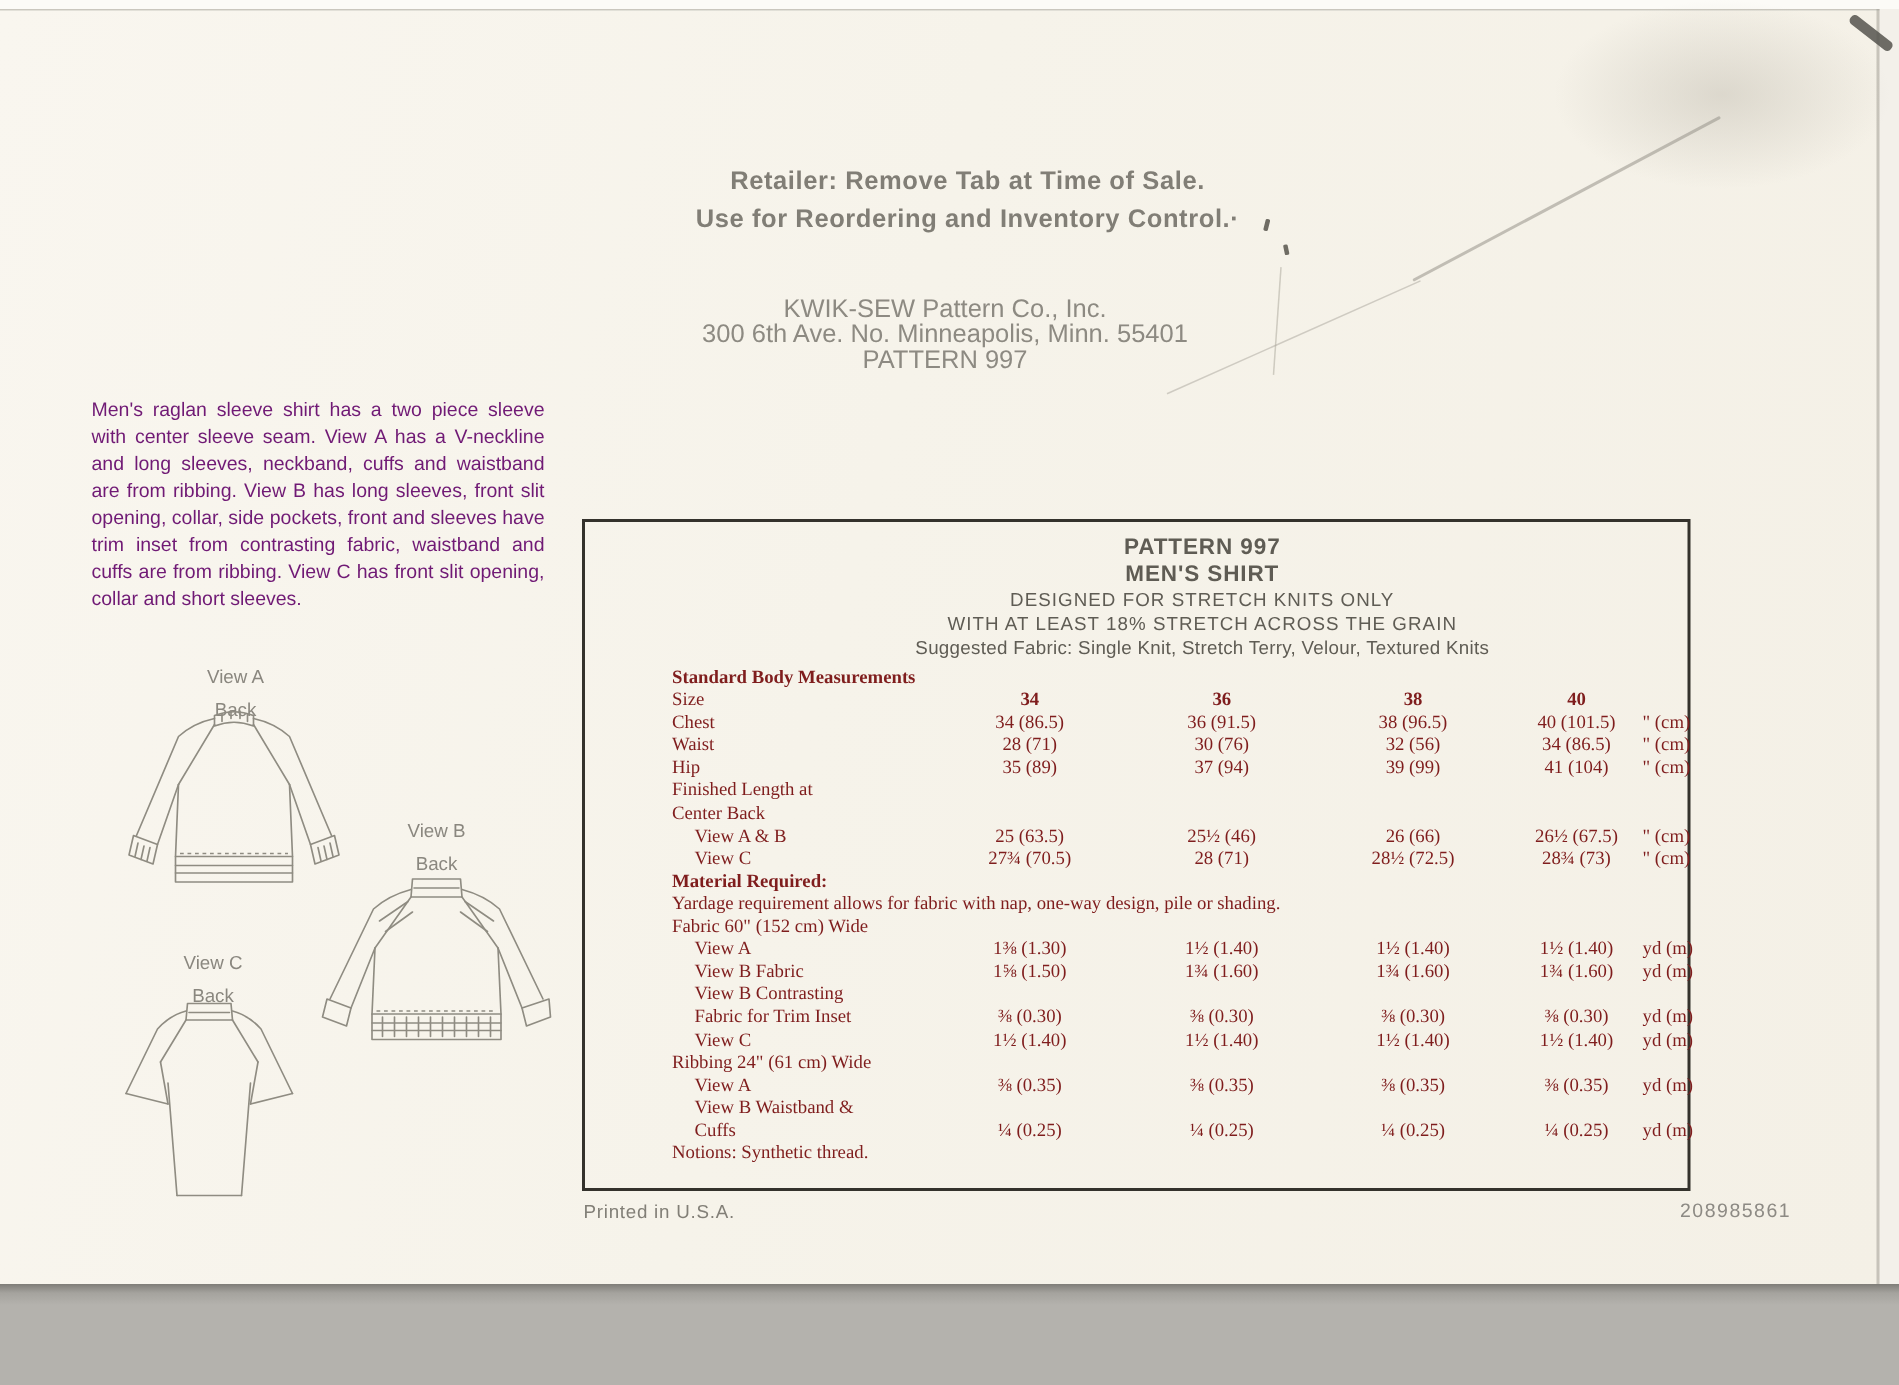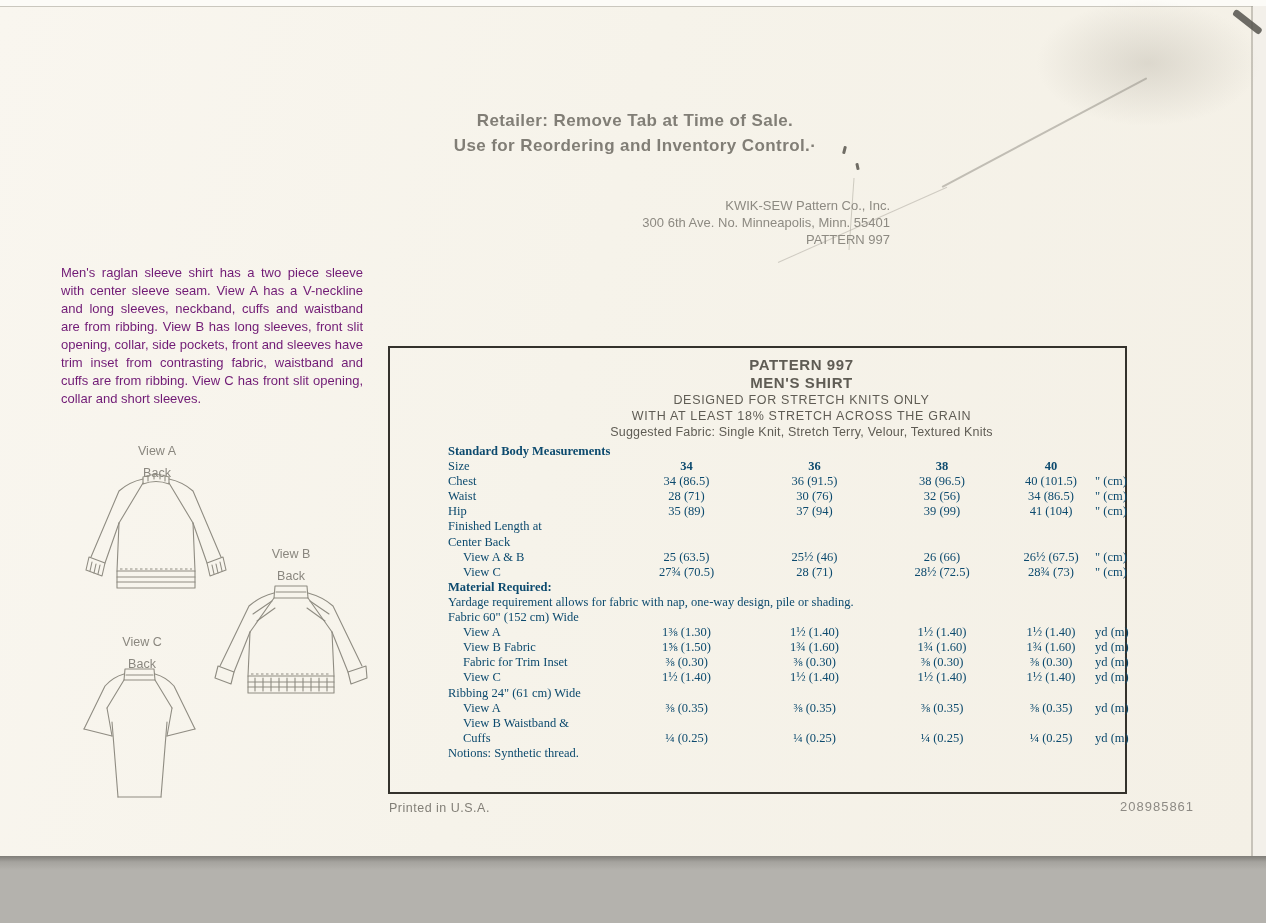--- a/index.html
+++ b/index.html
@@ -23,44 +23,44 @@
   .crease-2{position:absolute;left:778px;top:262px;width:185px;height:1px;background:rgba(160,156,146,.45);
     transform:rotate(-24deg);transform-origin:left center;}
   .crease-3{position:absolute;left:851px;top:178px;width:1px;height:72px;background:rgba(168,163,152,.5);transform:rotate(4deg);}
   .corner-fold-dark{position:absolute;left:1234px;top:8px;width:34px;height:7px;background:#55534d;
     transform:rotate(38deg);transform-origin:left center;border-radius:3px;opacity:.85;}
   .artifact{position:absolute;background:#6f6c64;border-radius:1px;}
   .a1{left:843px;top:146px;width:3px;height:8px;transform:rotate(14deg);}
   .a2{left:856px;top:163px;width:3px;height:7px;transform:rotate(-12deg);}
   
   .content{position:absolute;inset:0;filter:blur(.3px);}
-  .retailer{position:absolute;left:330px;top:108px;width:610px;text-align:center;
+  .retailer{position:absolute;left:340px;top:108px;width:610px;text-align:center;
     font-weight:bold;font-size:17px;color:#817e76;letter-spacing:.4px;line-height:25px;}
-  .publisher{position:absolute;left:370px;top:197px;width:520px;text-align:right;
-    font-size:13px;color:#8d8a82;line-height:17px;}
+  .publisher{position:absolute;left:370px;top:197px;width:520px;text-align:center;
+    font-size:17px;color:#8d8a82;line-height:17px;}
   .desc{position:absolute;left:61px;top:264px;width:302px;font-size:13px;color:#701a75;
     line-height:18px;text-align:justify;}
   .viewlabel{position:absolute;text-align:center;font-size:12.5px;color:#8a877f;line-height:22px;}
   .vl-a{left:107px;top:440px;width:100px;}
   .vl-b{left:241px;top:543px;width:100px;}
   .vl-c{left:92px;top:631px;width:100px;}
   .drawing{position:absolute;}
   .drawing svg{display:block;}
   .draw-a{left:80px;top:470px;}
   .draw-b{left:213px;top:583px;}
   .draw-c{left:76px;top:666px;}
   
   .specbox{position:absolute;left:388px;top:346px;width:739px;height:448px;
     border:2.5px solid #34322c;box-sizing:border-box;overflow:visible;}
   .box-header{padding-top:8px;text-align:center;transform:translateX(44px);color:#5f5c54;}
   .bh-title{font-size:15px;font-weight:bold;letter-spacing:.6px;line-height:18px;}
   .bh-sub{font-size:12.5px;letter-spacing:.7px;line-height:16px;}
   .bh-fab{font-size:12.5px;letter-spacing:.2px;line-height:16px;}
   .trows{padding-left:58px;padding-top:4px;font-family:"Liberation Serif",serif;
-    font-size:12.5px;color:#0c4a6e;}
+    font-size:12.5px;color:#7f1d1d;}
   .trow{display:grid;grid-template-columns:173px 131px 125px 130px 88px auto;line-height:15.1px;}
   .tlabel{white-space:nowrap;}
   .tlabel.span{grid-column:1 / -1;}
   .tlabel.ind{padding-left:15px;}
   .b{font-weight:bold;}
   .tcell,.tunit{white-space:nowrap;text-align:center;}
   .footer-left{position:absolute;left:389px;top:801px;font-size:12.5px;color:#827f77;letter-spacing:.5px;}
   .footer-code{position:absolute;left:1120px;top:799px;font-size:13px;color:#8d8a84;letter-spacing:1px;}
   svg .ln{fill:none;stroke:#8f8c82;stroke-width:1.1;stroke-linejoin:round;stroke-linecap:round;}
   svg .dash{fill:none;stroke:#8f8c82;stroke-width:1;stroke-dasharray:2.5 2.5;}
@@ -248,20 +248,23 @@
           </div>
           <div class="trow">
             <span class="tlabel ind">View B Fabric</span>
             <span class="tcell">1⅝ (1.50)</span>
             <span class="tcell">1¾ (1.60)</span>
             <span class="tcell">1¾ (1.60)</span>
             <span class="tcell">1¾ (1.60)</span>
             <span class="tunit">yd (m)</span>
           </div>
           <div class="trow">
+            <span class="tlabel ind span">View B Contrasting</span>
+          </div>
+          <div class="trow">
             <span class="tlabel ind">Fabric for Trim Inset</span>
             <span class="tcell">⅜ (0.30)</span>
             <span class="tcell">⅜ (0.30)</span>
             <span class="tcell">⅜ (0.30)</span>
             <span class="tcell">⅜ (0.30)</span>
             <span class="tunit">yd (m)</span>
           </div>
           <div class="trow">
             <span class="tlabel ind">View C</span>
             <span class="tcell">1½ (1.40)</span>

